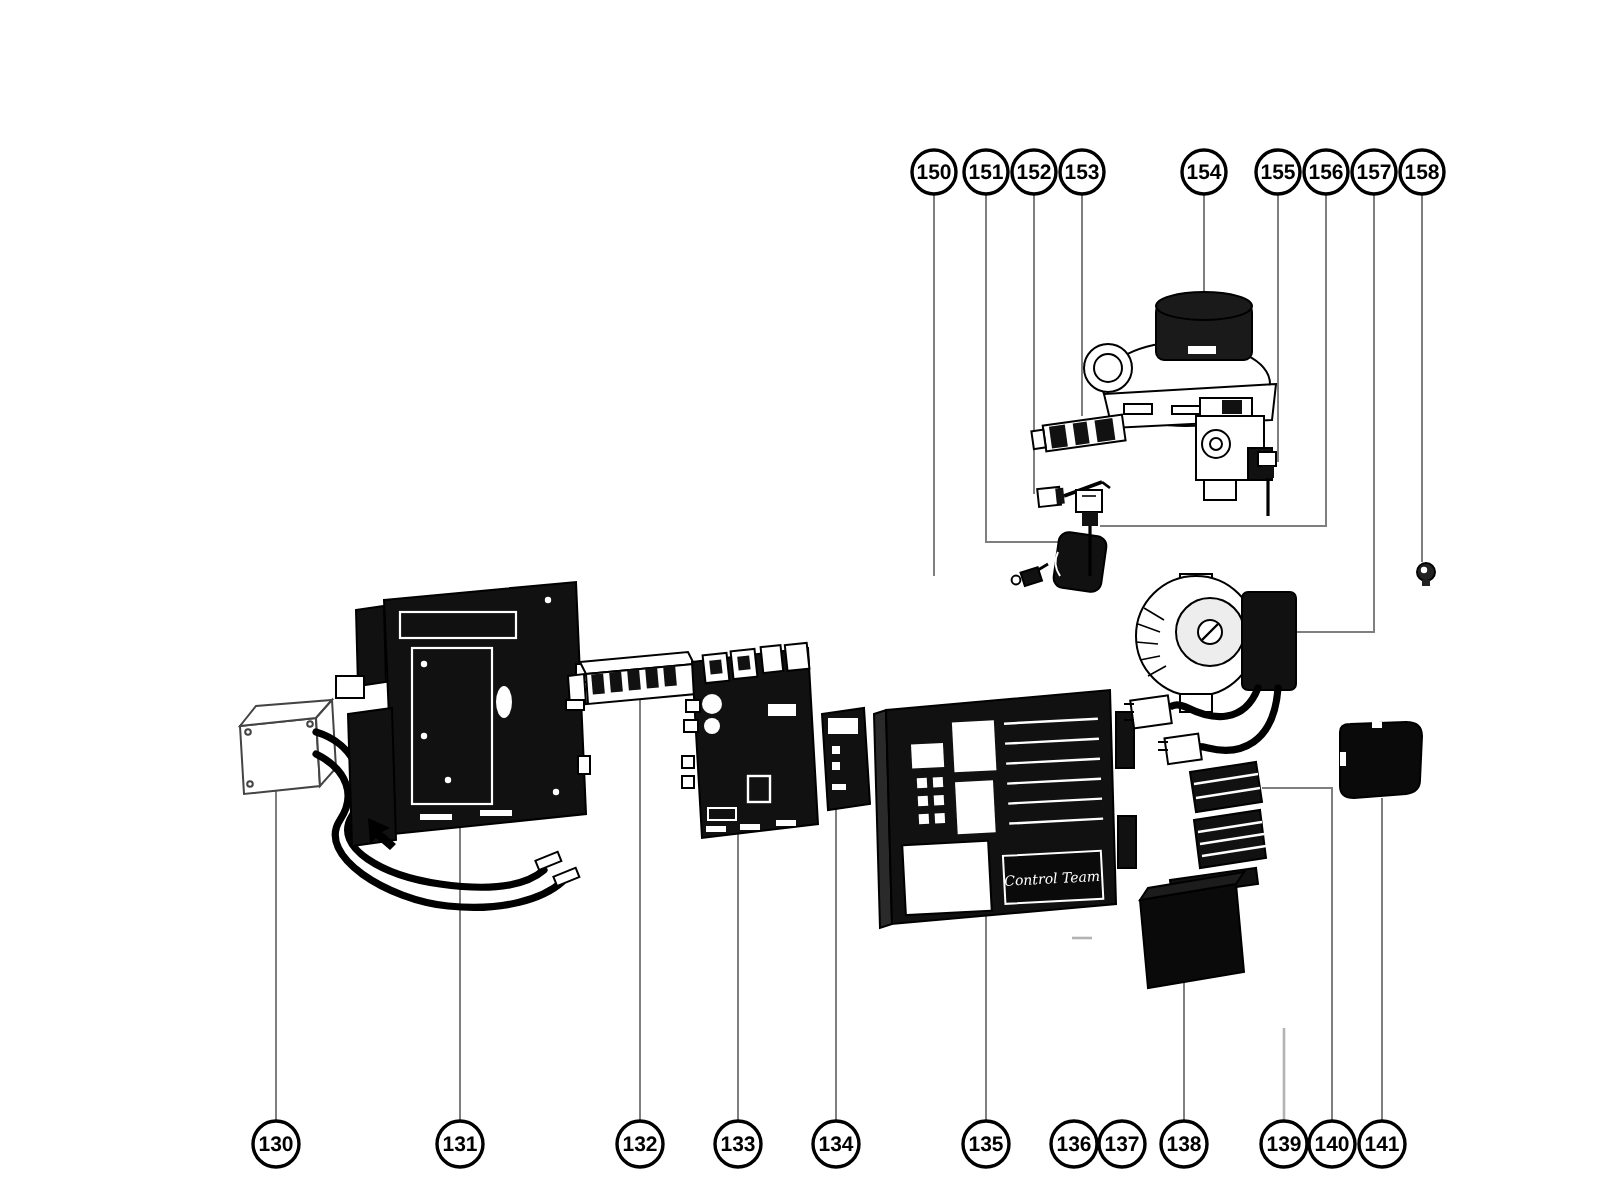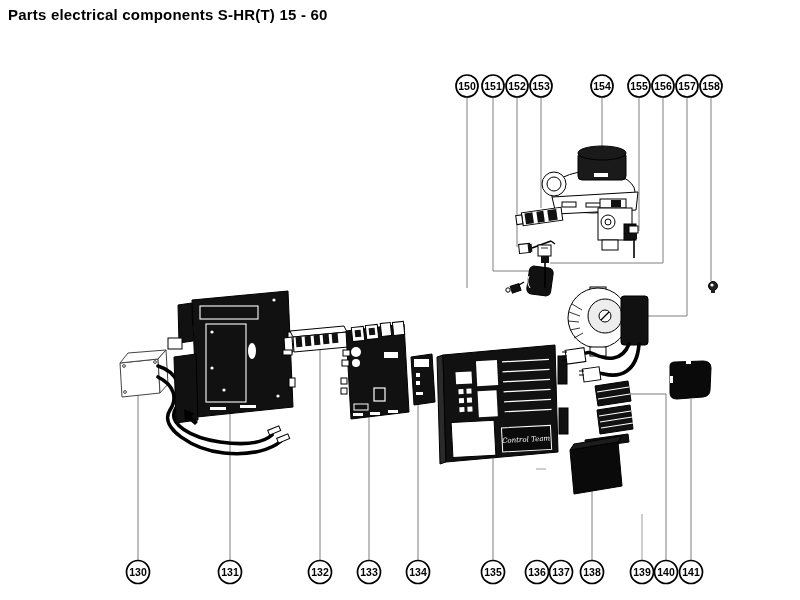--- a/index.html
+++ b/index.html
@@ -17,21 +17,20 @@
   .wht{fill:#fff;stroke:#000;stroke-width:1;}
   .wln{stroke:#fff;stroke-width:1.2;fill:none;}
   .cable{stroke:#000;stroke-width:3.6;fill:none;stroke-linecap:round;}
   .script-label{font-family:"DejaVu Serif",serif;font-style:italic;font-size:7px;fill:#fff;
                 text-anchor:middle;}
 </style>
 </head>
 <body>
 
 <div class="page">
-  <div class="title">Parts electrical components S-HR(T) 15 - 60</div>
 
   <svg width="800" height="600" viewBox="0 0 800 600">
 
     <g>
       <polyline class="leader" points="467,97 467,288"></polyline>
       <polyline class="leader" points="493,97 493,271 536,271"></polyline>
       <polyline class="leader" points="517,97 517,247"></polyline>
       <polyline class="leader" points="541,97 541,208"></polyline>
       <polyline class="leader" points="602,97 602,156"></polyline>
       <polyline class="leader" points="639,97 639,231"></polyline>

